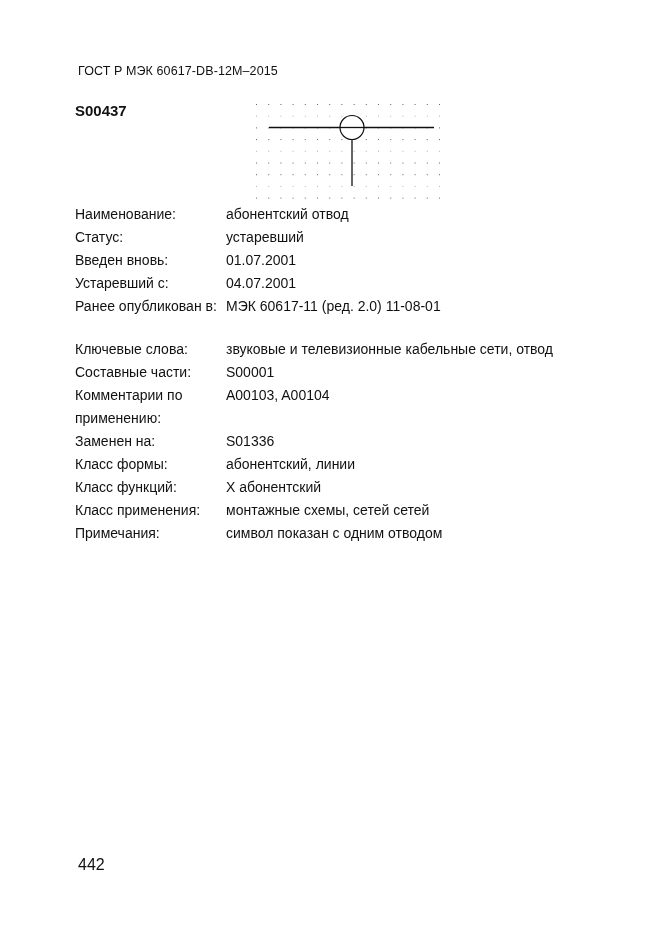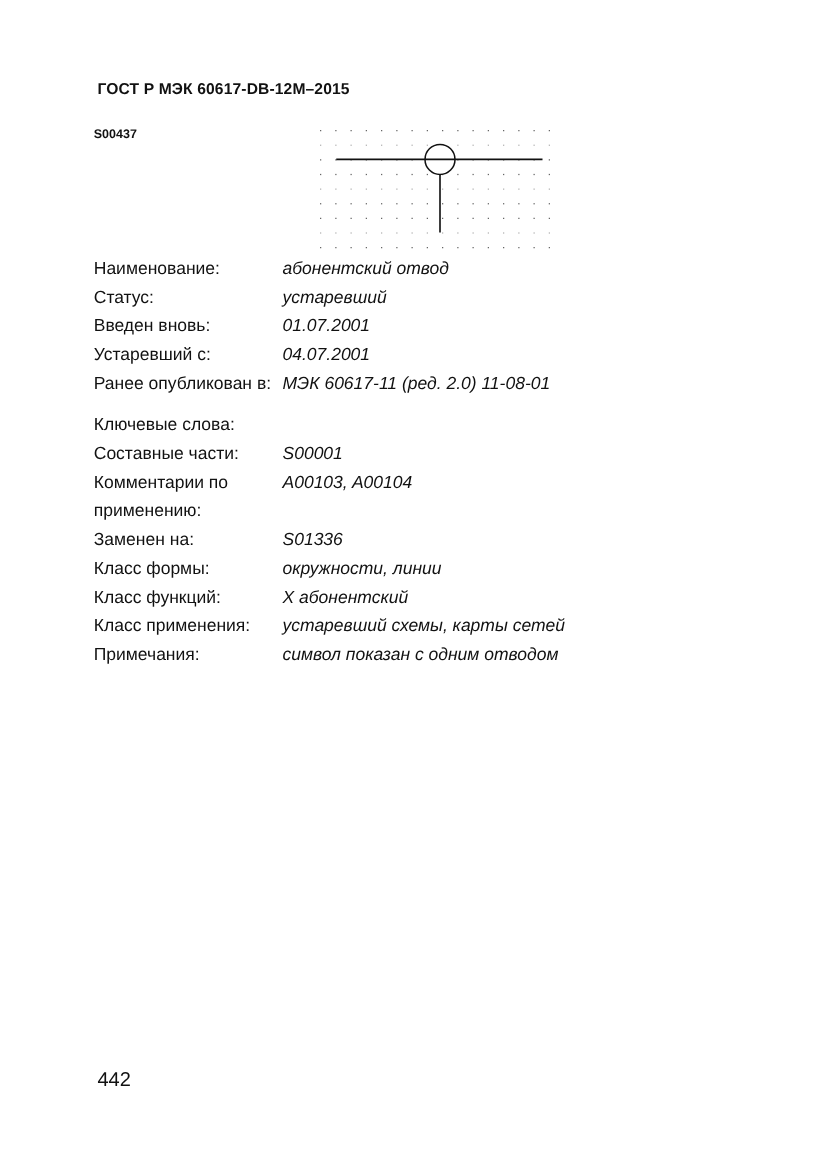--- a/index.html
+++ b/index.html
@@ -13,28 +13,28 @@
       position: relative;
       overflow: hidden;
       font-family: "Liberation Sans", sans-serif;
       color: #111111;
     }
     .doc-header {
       position: absolute;
       left: 78px;
       top: 64px;
       font-size: 12.5px;
-      font-weight: bold;
+      font-weight: normal;
       letter-spacing: 0.1px;
     }
     .symbol-code {
       position: absolute;
       left: 75px;
       top: 102px;
-      font-size: 10px;
+      font-size: 15px;
       font-weight: bold;
     }
     .symbol-figure {
       position: absolute;
       left: 250px;
       top: 98px;
       width: 205px;
       height: 105px;
     }
     .fields {
@@ -43,34 +43,33 @@
       top: 203px;
       width: 520px;
       font-size: 14px;
     }
     .row {
       display: flex;
       height: 23px;
       line-height: 23px;
     }
     .row.gap-before {
-      margin-top: 10px;
+      margin-top: 20px;
     }
     .row.multiline {
       height: auto;
     }
     .label {
       width: 151px;
       flex: 0 0 151px;
       white-space: pre-line;
     }
     .value {
       flex: 1 1 auto;
       white-space: nowrap;
-      font-style: italic;
     }
     .page-number {
       position: absolute;
       left: 78px;
       top: 856px;
       font-size: 16px;
     }
   </style>
 </head>
 <body>
@@ -248,45 +247,46 @@
   <div class="row">
     <span class="label">Устаревший с:</span>
     <span class="value">04.07.2001</span>
   </div>
   <div class="row">
     <span class="label">Ранее опубликован в:</span>
     <span class="value">МЭК 60617-11 (ред. 2.0) 11-08-01</span>
   </div>
   <div class="row gap-before">
     <span class="label">Ключевые слова:</span>
+    <span class="value">звуковые и телевизионные кабельные сети, отвод</span>
   </div>
   <div class="row">
     <span class="label">Составные части:</span>
     <span class="value">S00001</span>
   </div>
   <div class="row multiline">
     <span class="label">Комментарии по
 применению:</span>
     <span class="value">A00103, A00104</span>
   </div>
   <div class="row">
     <span class="label">Заменен на:</span>
     <span class="value">S01336</span>
   </div>
   <div class="row">
     <span class="label">Класс формы:</span>
-    <span class="value">окружности, линии</span>
+    <span class="value">абонентский, линии</span>
   </div>
   <div class="row">
     <span class="label">Класс функций:</span>
     <span class="value">X абонентский</span>
   </div>
   <div class="row">
     <span class="label">Класс применения:</span>
-    <span class="value">устаревший схемы, карты сетей</span>
+    <span class="value">монтажные схемы, сетей сетей</span>
   </div>
   <div class="row">
     <span class="label">Примечания:</span>
     <span class="value">символ показан с одним отводом</span>
   </div>
 </div>
 
 <div class="page-number">442</div>
 
 </body></html>

